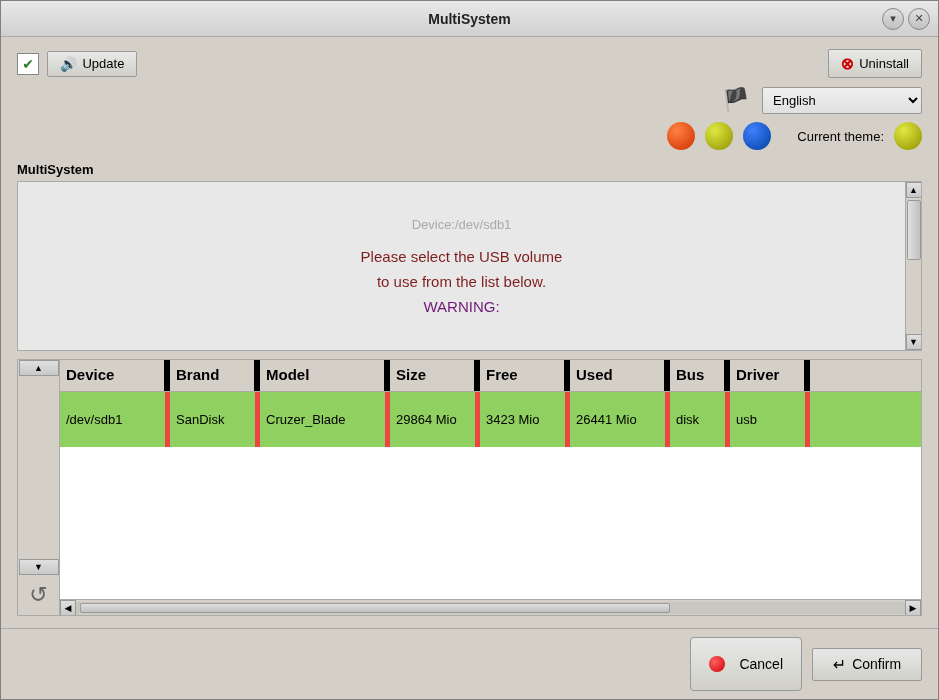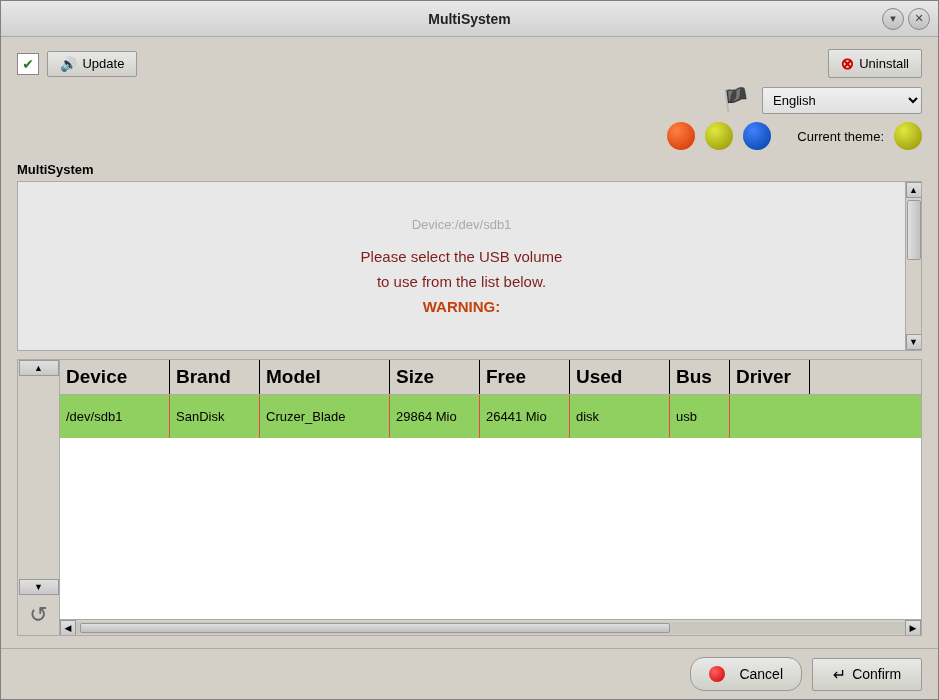--- a/index.html
+++ b/index.html
@@ -181,22 +181,22 @@
       color: #aaa;
       font-size: 13px;
       margin-bottom: 16px;
     }
     .info-message {
       color: #7f1d1d;
       font-size: 15px;
       margin-bottom: 8px;
     }
     .info-warning {
-      color: #c2410c;
-      font-weight: bold;
+      color: #701a75;
+      font-weight: normal;
       font-size: 15px;
     }
     .scrollbar-vert {
       width: 16px;
       background: #d4d0c8;
       border-left: 1px solid #aaa;
       display: flex;
       flex-direction: column;
       align-items: center;
     }
@@ -256,39 +256,39 @@
     .table-header {
       display: grid;
       grid-template-columns: 110px 90px 130px 90px 90px 100px 60px 80px;
       background: #d4d0c8;
       border-bottom: 1px solid #aaa;
       min-height: 32px;
     }
     .th {
       padding: 6px 6px;
       font-weight: bold;
-      font-size: 19px;
-      border-right: 1px solid #000000;
+      font-size: 15px;
+      border-right: 6px solid #000000;
       white-space: nowrap;
       overflow: hidden;
     }
     .table-body {
       flex: 1;
       overflow: hidden;
     }
     .table-row-selected {
       display: grid;
       grid-template-columns: 110px 90px 130px 90px 90px 100px 60px 80px;
       background: #90d060;
       min-height: 32px;
     }
     .td {
-      padding: 14px 6px;
-      font-size: 13px;
-      border-right: 1px solid #ef4444;
+      padding: 20px 6px;
+      font-size: 13px;
+      border-right: 5px solid #ef4444;
       white-space: nowrap;
       overflow: hidden;
     }
     .table-empty-rows {
       height: 80px;
     }
     .scroll-h-area {
       height: 16px;
       background: #d4d0c8;
       border-top: 1px solid #aaa;
@@ -328,27 +328,27 @@
       justify-content: flex-end;
       align-items: center;
       padding: 8px 16px;
       gap: 10px;
       background: #d4d0c8;
       border-top: 1px solid #aaa;
     }
     .cancel-btn {
       background: linear-gradient(to bottom, #e8e8e8, #d0d0c8);
       border: 1px solid #999;
-      padding: 8px 18px;
+      padding: 18px 18px;
       cursor: pointer;
       display: flex;
       align-items: center;
       gap: 14px;
       font-size: 14px;
-      border-radius: 14px;
+      border-radius: 4px;
       min-width: 100px;
       justify-content: center;
     }
     .confirm-btn {
       background: linear-gradient(to bottom, #e8e8e8, #d0d0c8);
       border: 1px solid #999;
       padding: 6px 18px;
       cursor: pointer;
       display: flex;
       align-items: center;
@@ -474,20 +474,21 @@
           <div class="th">Bus</div>
           <div class="th">Driver</div>
         </div>
 
         <div class="table-body">
           <div class="table-row-selected">
             <div class="td">/dev/sdb1</div>
             <div class="td">SanDisk</div>
             <div class="td">Cruzer_Blade</div>
             <div class="td">29864 Mio</div>
+            <div class="td">3423 Mio</div>
             <div class="td">26441 Mio</div>
             <div class="td">disk</div>
             <div class="td">usb</div>
           </div>
           <div class="table-empty-rows"></div>
         </div>
 
         <div class="scroll-h-area">
           <div class="scroll-h-arrow">◀</div>
           <div class="scroll-h-track">

